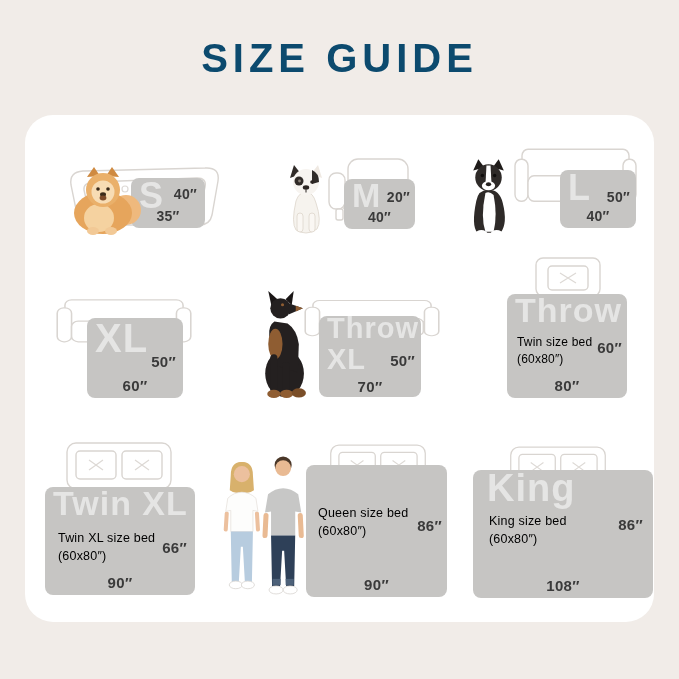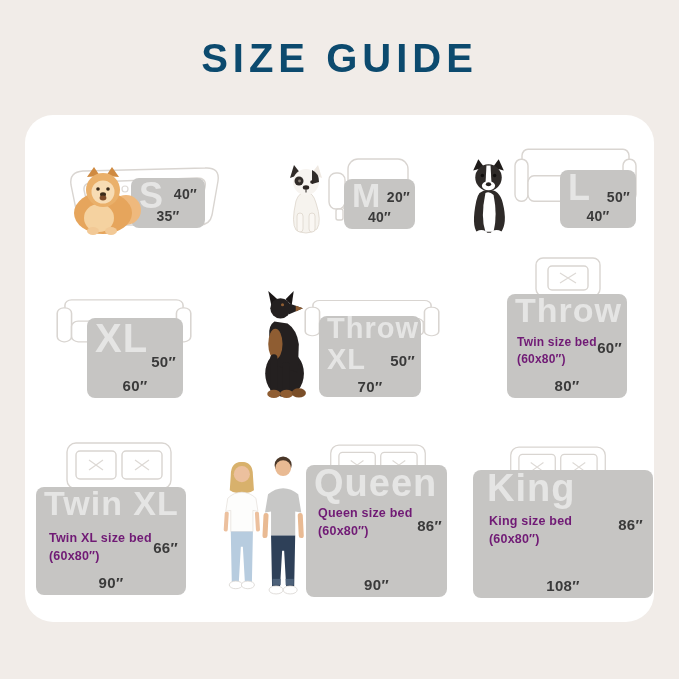--- a/index.html
+++ b/index.html
@@ -14,21 +14,21 @@
           background:#ffffff; border-radius:28px; }
 
   svg.furn { position:absolute; z-index:1; }
   svg.pet  { position:absolute; z-index:3; }
 
   .blanket { position:absolute; z-index:2; background:#c6c5c3; border-radius:8px; }
   .biglabel { position:absolute; top:-3px; left:8px; font-weight:800;
               color:rgba(255,255,255,0.55); letter-spacing:1px; line-height:1.15; }
   .dim { position:absolute; color:#3a3a3a; font-weight:600; font-size:15px; letter-spacing:0.3px; }
   .dim.bottom { left:50%; transform:translateX(-50%); bottom:4px; }
-  .sub { position:absolute; color:#701a75; font-weight:700; font-size:12.5px;
+  .sub { position:absolute; color:#000000; font-weight:400; font-size:12.5px;
          line-height:1.45; letter-spacing:0.2px; }
 
   
   .f-dogbed   { left:57px;  top:158px; width:178px; height:78px; }
   .p-pom      { left:60px;  top:166px; width:90px;  height:70px; }
   .b-s        { left:131px; top:178px; width:74px;  height:50px; }
   .b-s .biglabel { font-size:36px; }
   .b-s .side  { top:8px; right:8px; }
   .b-s .dim, .b-m .dim, .b-l .dim { font-size:14px; }
 
@@ -58,21 +58,21 @@
   .b-throw .dim.bottom { bottom:2px; }
 
   .f-bed-tw   { left:533px; top:256px; width:70px;  height:42px; }
   .b-twin     { left:507px; top:294px; width:120px; height:104px; }
   .b-twin .biglabel { font-size:34px; }
   .b-twin .side { top:45px; right:5px; }
   .b-twin .sub  { top:40px; left:10px; font-size:12px; }
 
   
   .f-bed-txl  { left:64px;  top:441px; width:110px; height:50px; }
-  .b-twinxl   { left:36px;  top:487px; width:150px; height:108px; }
+  .b-twinxl   { left:45px;  top:487px; width:150px; height:108px; }
   .b-twinxl .biglabel { font-size:34px; }
   .b-twinxl .side { top:52px; right:8px; }
   .b-twinxl .sub  { top:42px; left:13px; }
 
   .f-bed-qn   { left:328px; top:442px; width:100px; height:48px; }
   .p-couple   { left:218px; top:453px; width:92px;  height:146px; }
   .b-queen    { left:306px; top:465px; width:141px; height:132px; }
   .b-queen .biglabel { font-size:38px; }
   .b-queen .side { top:52px; right:5px; }
   .b-queen .sub  { top:39px; left:12px; }
@@ -272,21 +272,20 @@
     <circle cx="64" cy="15" r="7.8" fill="#e9ba93"></circle>
     <path d="M47,62 L46,82 M81,62 L82,82" stroke="#e9ba93" stroke-width="5" stroke-linecap="round"></path>
     <path d="M49,41 Q56,35 64,35 Q72,35 79,41 L82,59 L76,58 L76,82 L52,82 L52,58 L46,59 Z" fill="#c7c7c6"></path>
     <path d="M52,82 L76,82 L75,132 L67,132 L65,97 L63,97 L61,132 L53,132 Z" fill="#2e4058"></path>
     <rect x="53.5" y="125" width="8" height="6" fill="#4d6179"></rect>
     <rect x="66.5" y="125" width="8" height="6" fill="#4d6179"></rect>
     <ellipse cx="57" cy="136" rx="7" ry="4" fill="#ffffff" stroke="#d9d5d1" stroke-width="0.8"></ellipse>
     <ellipse cx="71" cy="136" rx="7" ry="4" fill="#ffffff" stroke="#d9d5d1" stroke-width="0.8"></ellipse>
   </svg>
   <div class="blanket b-queen">
-    <span class="biglabel">Queen</span>
     <span class="sub"><span>Queen size bed</span><br><span>(60x80″)</span></span>
     <span class="dim side">86″</span>
     <span class="dim bottom">90″</span>
   </div>
 
   <svg class="furn f-bed-kg" viewBox="0 0 110 50" fill="#ffffff" stroke="#d9d5d1" stroke-width="1.4">
     <rect x="3" y="2" width="104" height="46" rx="9"></rect>
     <rect x="12" y="10" width="40" height="28" rx="4"></rect>
     <rect x="58" y="10" width="40" height="28" rx="4"></rect>
     <path d="M25,19 L39,29 M39,19 L25,29 M71,19 L85,29 M85,19 L71,29" stroke="#ddd9d5" stroke-width="1.2"></path>

